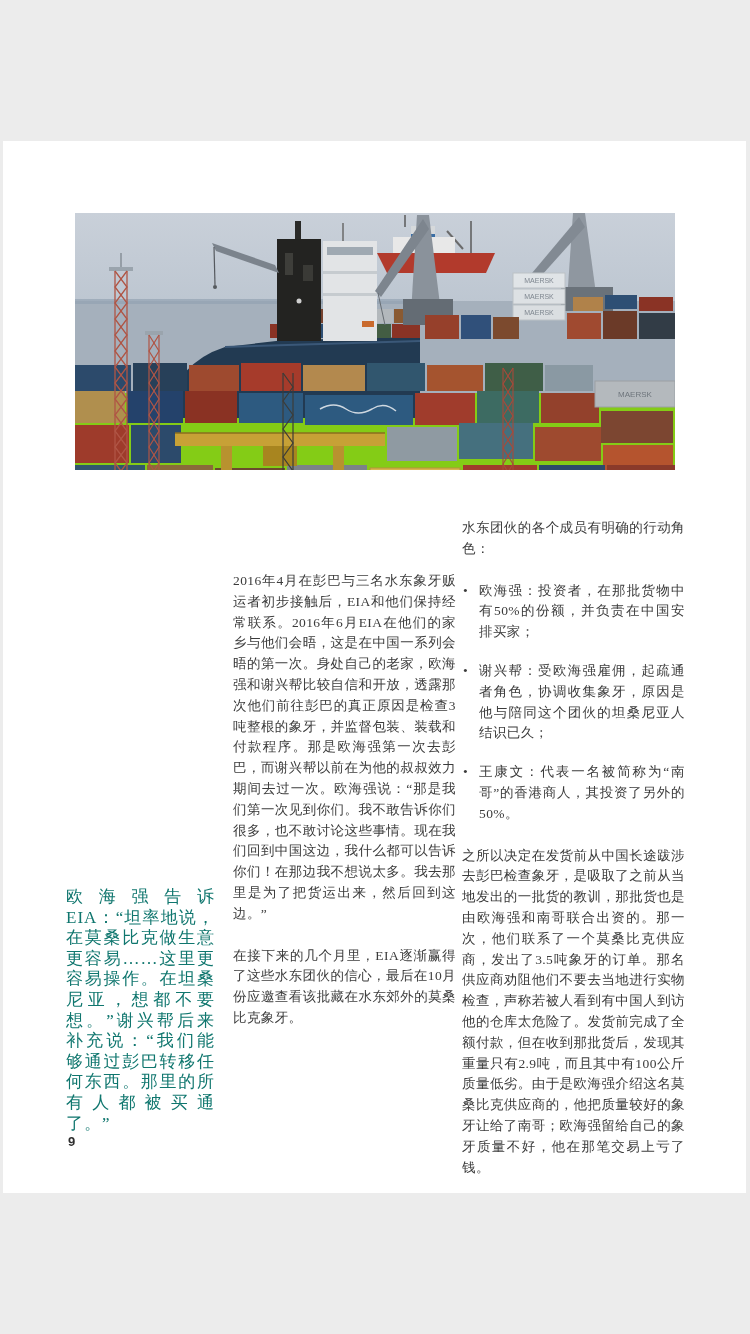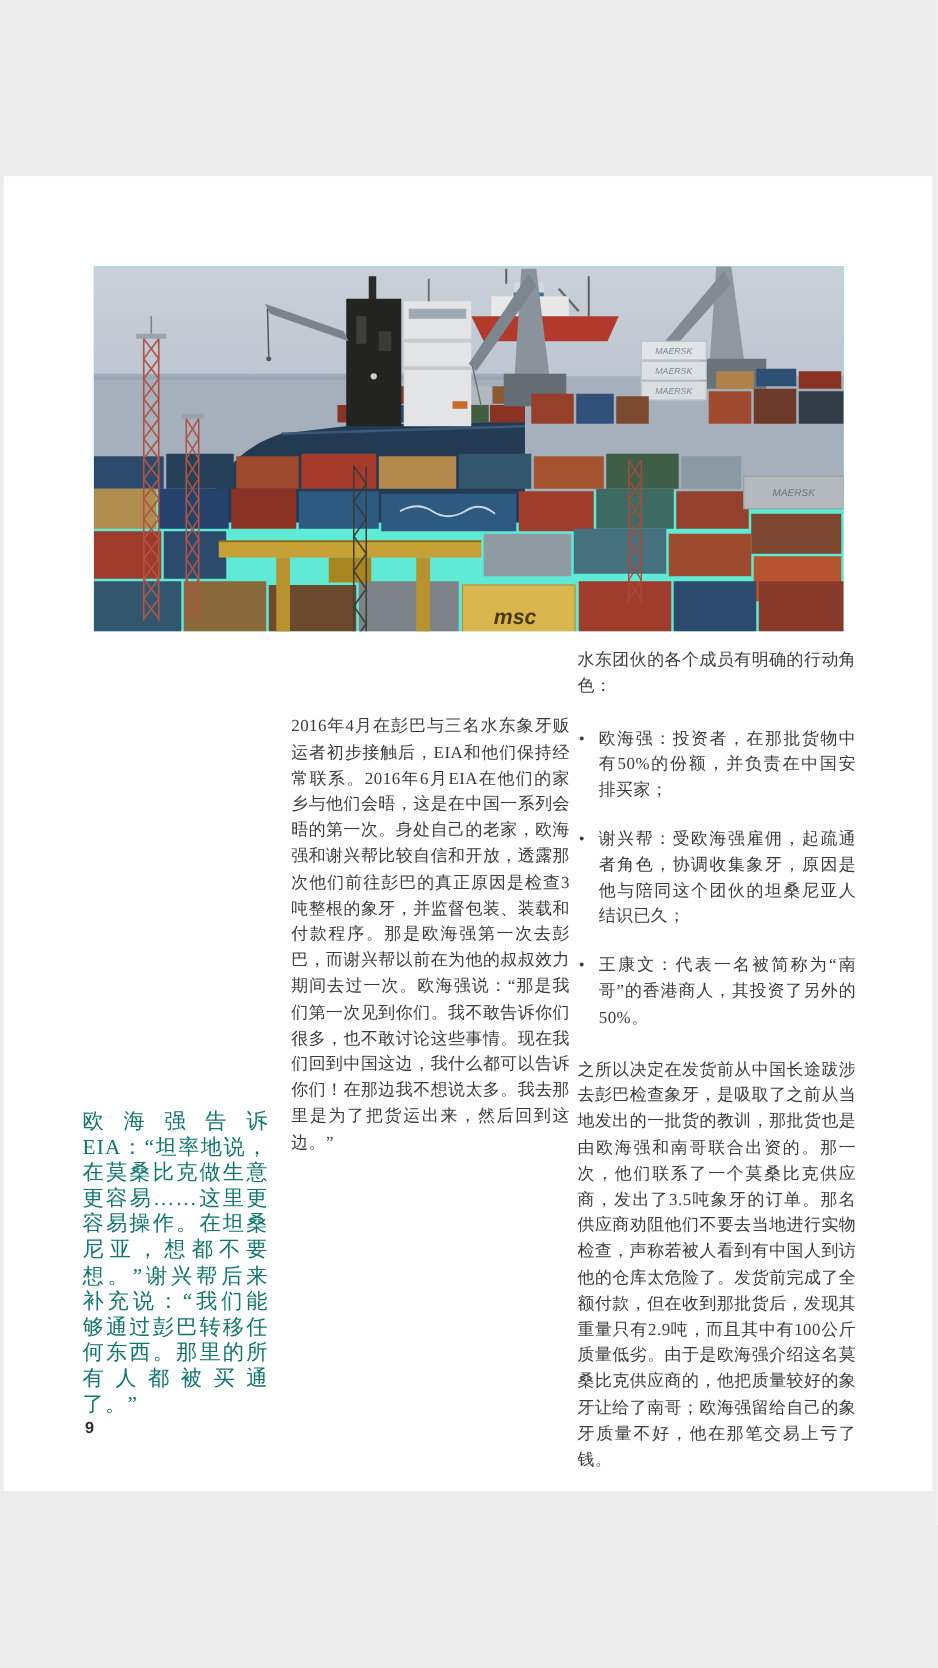--- a/index.html
+++ b/index.html
@@ -6,22 +6,22 @@
   body{
     width:750px;height:1334px;position:relative;overflow:hidden;
     background:#ececec;
     font-family:"Liberation Serif","DejaVu Serif",serif;
   }
   .page{
     position:absolute;left:3px;top:141px;width:743px;height:1052px;
     background:#ffffff;
   }
   .photo{
-    position:absolute;left:72px;top:72px;width:600px;height:292px;
-    overflow:hidden;background:#5eead4;font-style:italic;
+    position:absolute;left:72px;top:72px;width:600px;height:257px;
+    overflow:hidden;background:#84cc16;
   }
   .photo svg{display:block;}
   .caption{
     position:absolute;left:72px;top:385px;width:160px;
     font-size:11px;line-height:15px;color:#4a4a4a;letter-spacing:.3px;
   }
   .heading{
     position:absolute;left:230px;top:381px;width:230px;
     font-size:20px;font-weight:bold;color:#1c1c1c;letter-spacing:1px;
   }
@@ -230,20 +230,21 @@
         <line x1="218" y1="160" x2="218" y2="300"></line>
         <path d="M208,160 L218,174 L208,188 L218,202 L208,216 L218,230 L208,244 L218,258 L208,272 L218,286 L208,300"></path>
       </g>
     </svg>
   </div>
 
 
 
   <div class="col col-1">
     <p>2016年4月在彭巴与三名水东象牙贩运者初步接触后，EIA和他们保持经常联系。2016年6月EIA在他们的家乡与他们会晤，这是在中国一系列会晤的第一次。身处自己的老家，欧海强和谢兴帮比较自信和开放，透露那次他们前往彭巴的真正原因是检查3吨整根的象牙，并监督包装、装载和付款程序。那是欧海强第一次去彭巴，而谢兴帮以前在为他的叔叔效力期间去过一次。欧海强说：“那是我们第一次见到你们。我不敢告诉你们很多，也不敢讨论这些事情。现在我们回到中国这边，我什么都可以告诉你们！在那边我不想说太多。我去那里是为了把货运出来，然后回到这边。”</p>
+    <p>在接下来的几个月里，EIA逐渐赢得了这些水东团伙的信心，最后在10月份应邀查看该批藏在水东郊外的莫桑比克象牙。</p>
   </div>
 
   <div class="col col-2">
     <p>水东团伙的各个成员有明确的行动角色：</p>
     <ul class="bullets">
       <li>
         <span class="marker">•</span>
         <span>欧海强：投资者，在那批货物中有50%的份额，并负责在中国安排买家；</span>
       </li>
       <li>

